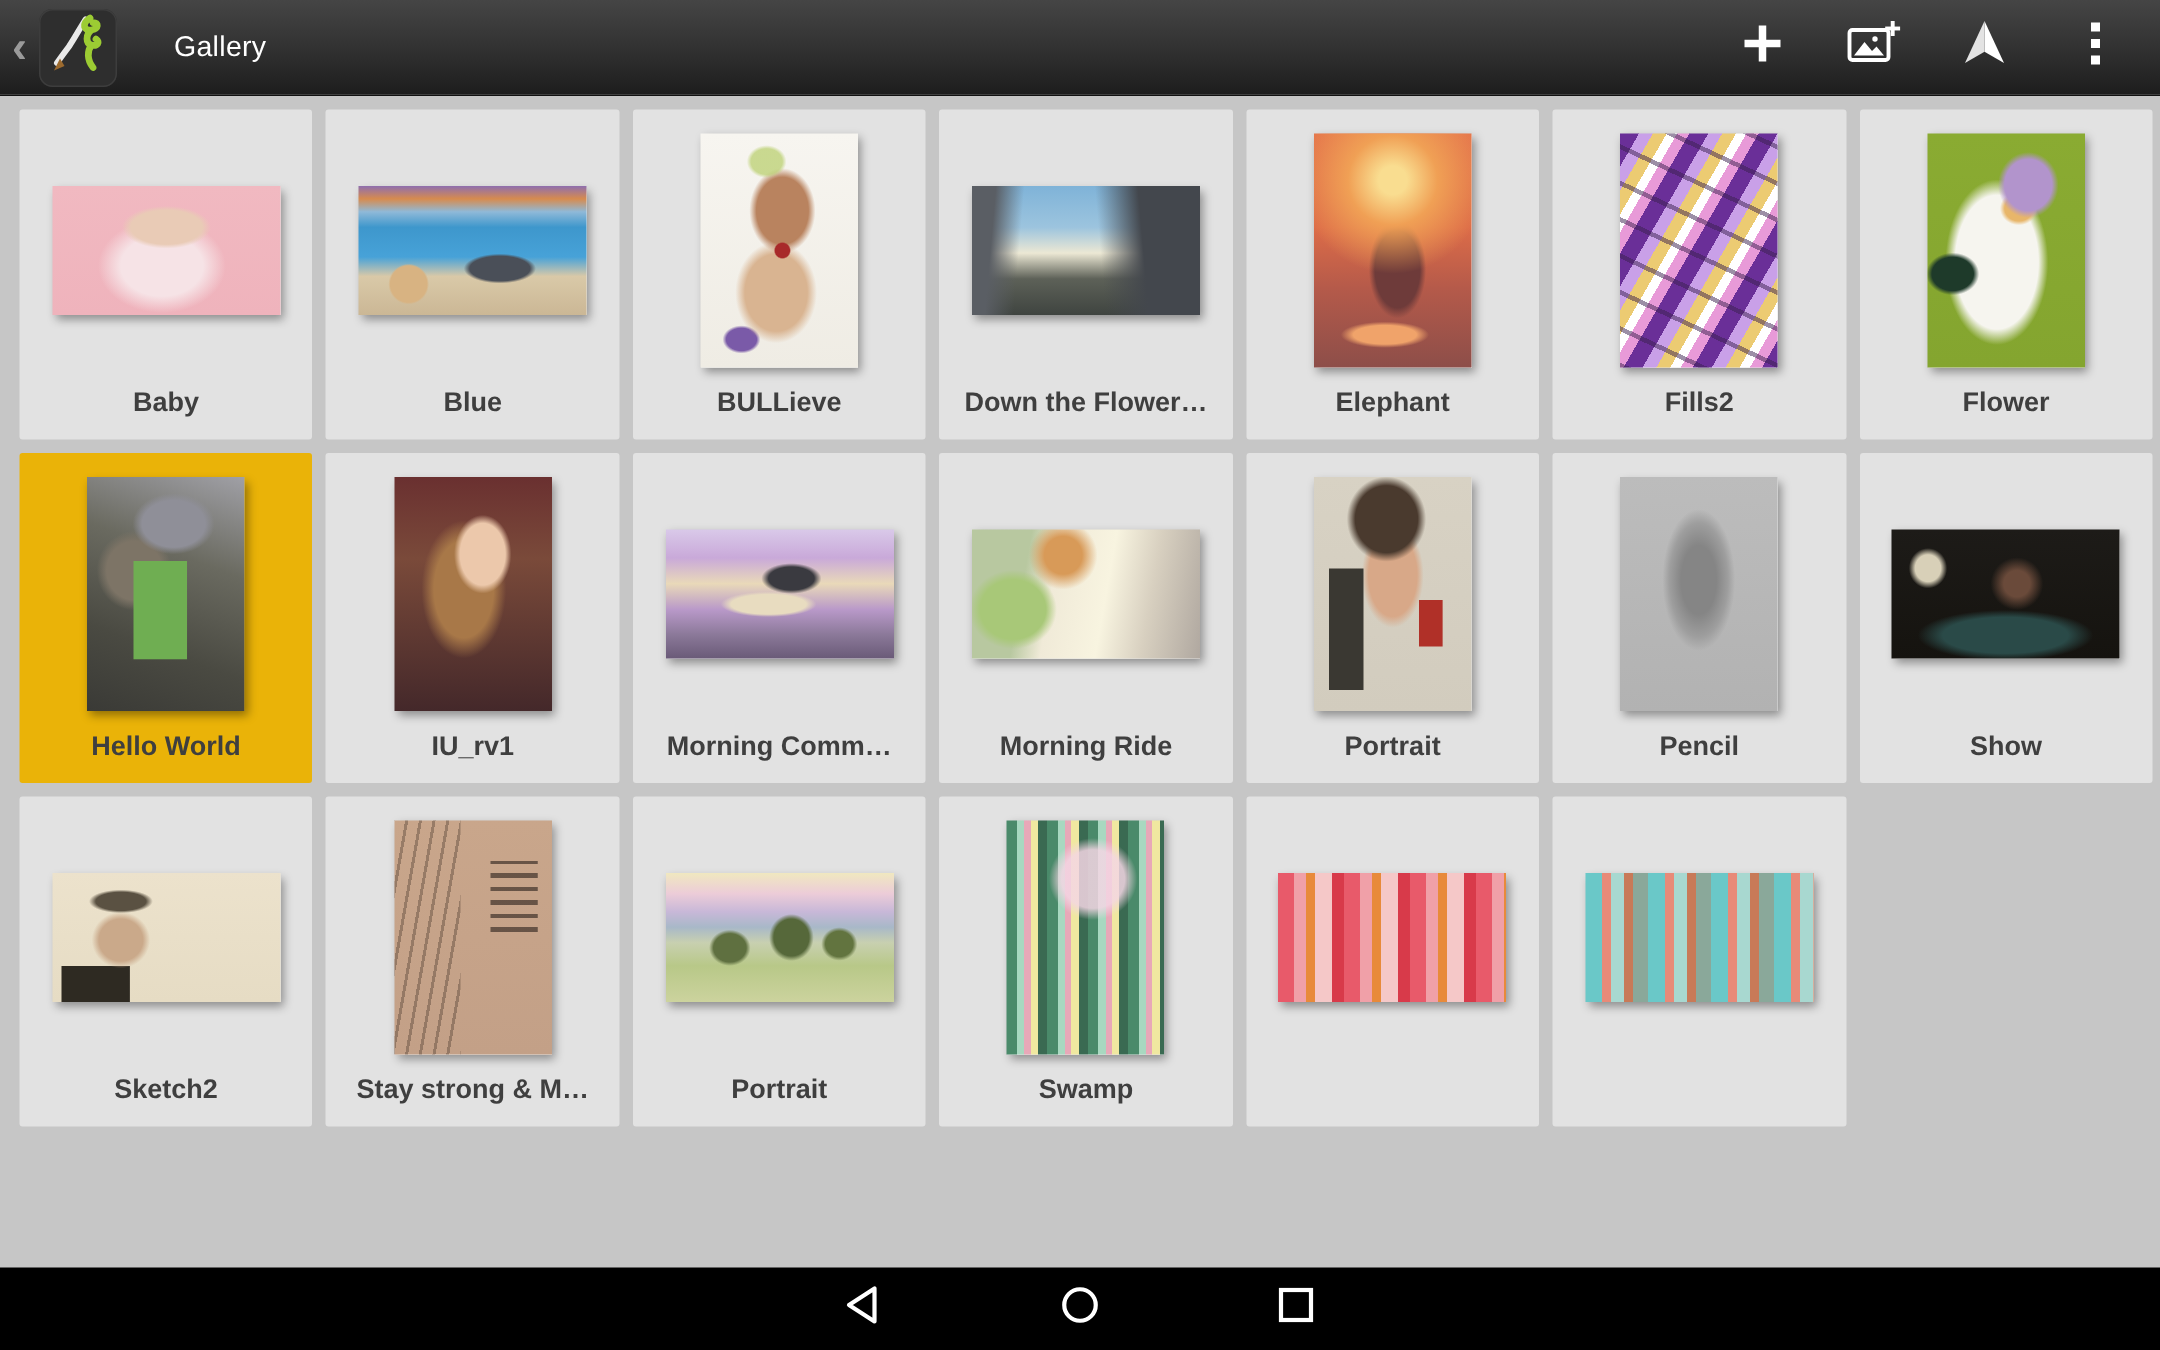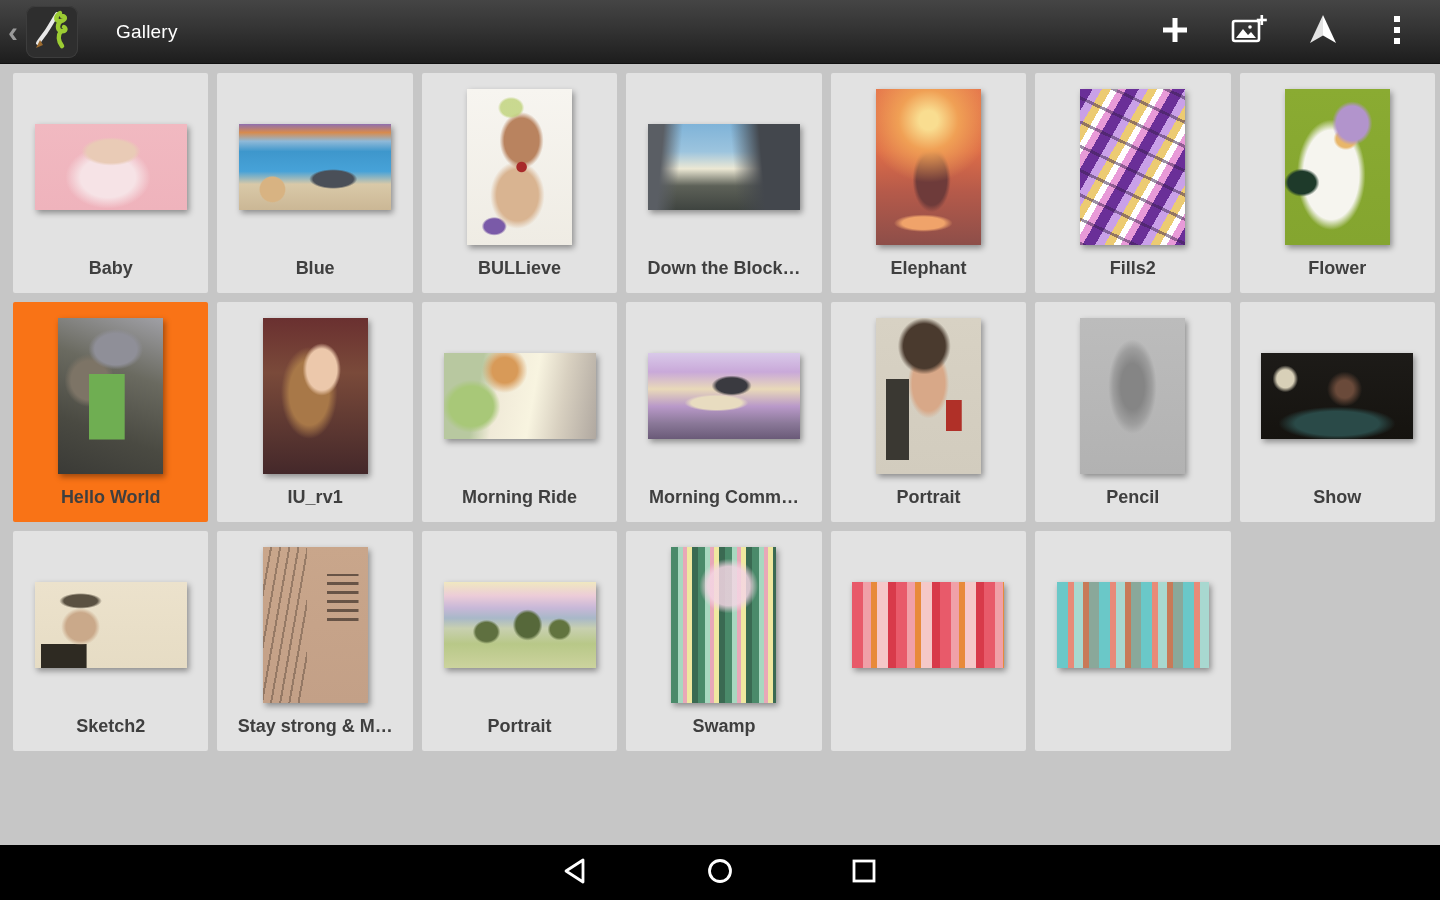--- a/index.html
+++ b/index.html
@@ -22,21 +22,21 @@
   .action-btn { width:46px; height:48px; display:flex; align-items:center;
                 justify-content:center; }
 
   
   .content { position:absolute; left:4px; top:64px; width:1440px; height:781px;
              background:#c6c6c6; overflow:hidden; }
   .grid { display:grid; grid-template-columns:repeat(7,1fr);
           grid-auto-rows:220px; gap:9px; padding:9px; }
   .tile { background:#e2e2e2; border-radius:2px; display:flex; flex-direction:column;
           overflow:hidden; }
-  .tile.selected { background:#f97316; }
+  .tile.selected { background:#eab308; }
   .thumb-wrap { height:178px; display:flex; align-items:center; justify-content:center;
                 padding-top:10px; }
   .thumb { box-shadow:2px 3px 6px rgba(0,0,0,.38); background-color:#ddd; }
   .thumb.landscape { width:152px; height:86px; }
   .thumb.portrait  { width:105px; height:156px; }
   .tile-label { text-align:center; font-size:18px; font-weight:bold; color:#3f3f3f;
                 margin-top:7px; padding:0 6px; white-space:nowrap; overflow:hidden; }
 
   
   .navbar { position:absolute; left:0; top:845px; width:1440px; height:55px;
@@ -222,21 +222,21 @@
       <div class="thumb portrait art-bullieve"></div>
     </div>
     <div class="tile-label">BULLieve</div>
   </div>
 
 
   <div class="tile">
     <div class="thumb-wrap">
       <div class="thumb landscape art-downtheblock"></div>
     </div>
-    <div class="tile-label">Down the Block…</div>
+    <div class="tile-label">Down the Flower…</div>
   </div>
 
   <div class="tile">
     <div class="thumb-wrap">
       <div class="thumb portrait art-elephant"></div>
     </div>
     <div class="tile-label">Elephant</div>
   </div>
 
 
@@ -263,30 +263,30 @@
 
   <div class="tile">
     <div class="thumb-wrap">
       <div class="thumb portrait art-iu"></div>
     </div>
     <div class="tile-label">IU_rv1</div>
   </div>
 
   <div class="tile">
     <div class="thumb-wrap">
+      <div class="thumb landscape art-morningcomm"></div>
+    </div>
+    <div class="tile-label">Morning Comm…</div>
+  </div>
+
+  <div class="tile">
+    <div class="thumb-wrap">
       <div class="thumb landscape art-morningride"></div>
     </div>
     <div class="tile-label">Morning Ride</div>
-  </div>
-
-  <div class="tile">
-    <div class="thumb-wrap">
-      <div class="thumb landscape art-morningcomm"></div>
-    </div>
-    <div class="tile-label">Morning Comm…</div>
   </div>
 
   <div class="tile">
     <div class="thumb-wrap">
       <div class="thumb portrait art-portrait"></div>
     </div>
     <div class="tile-label">Portrait</div>
   </div>
 
   <div class="tile">

